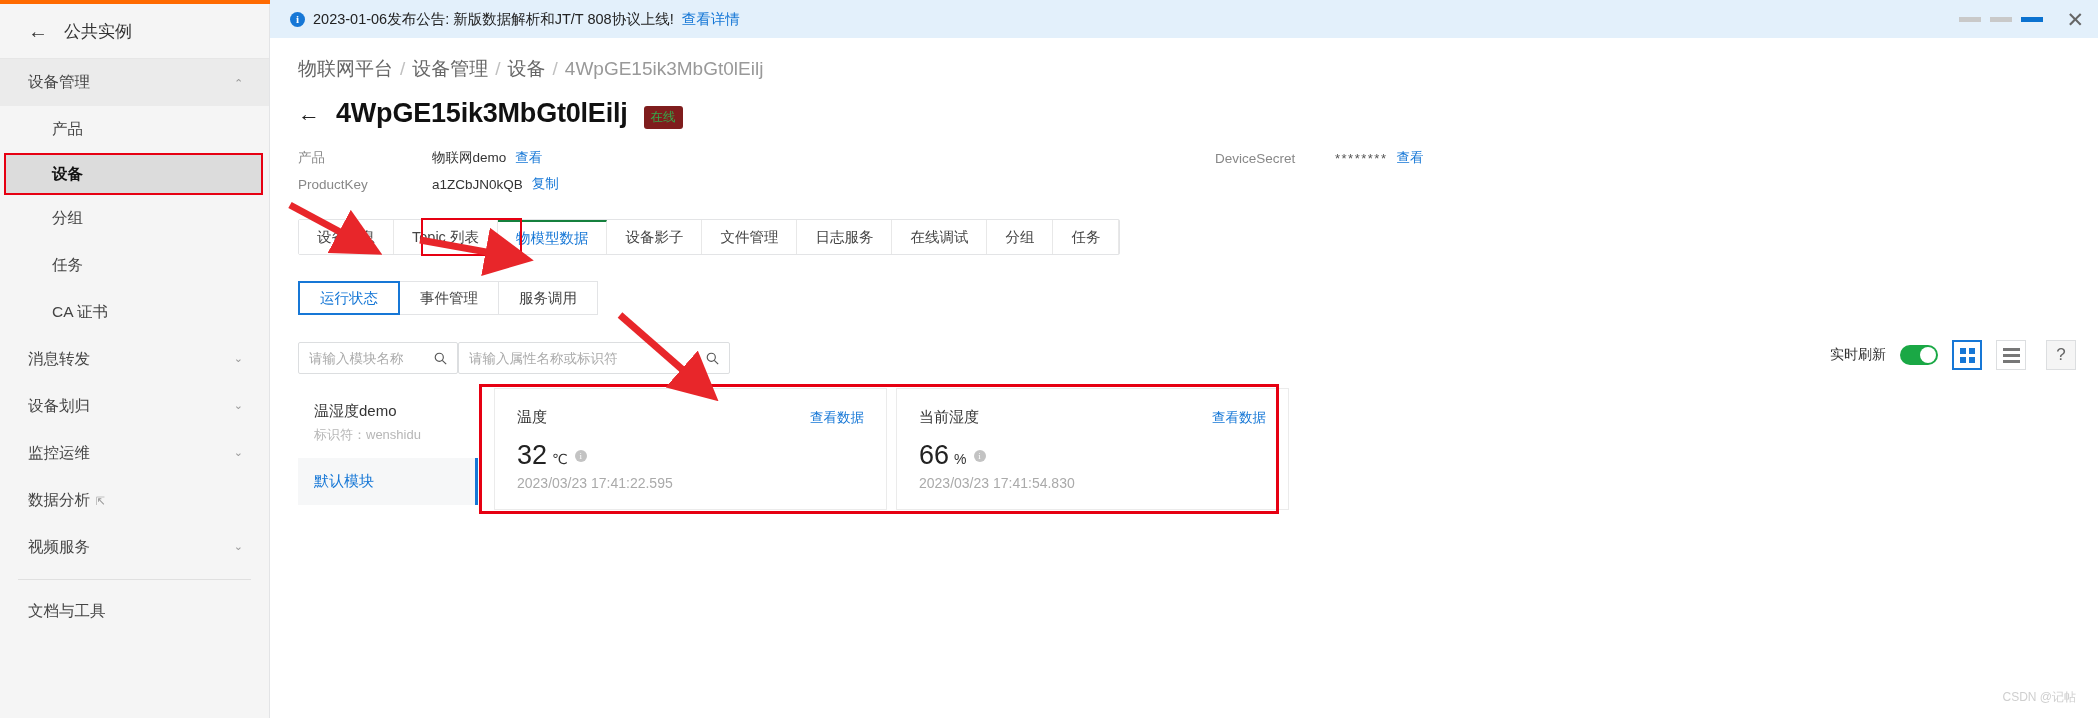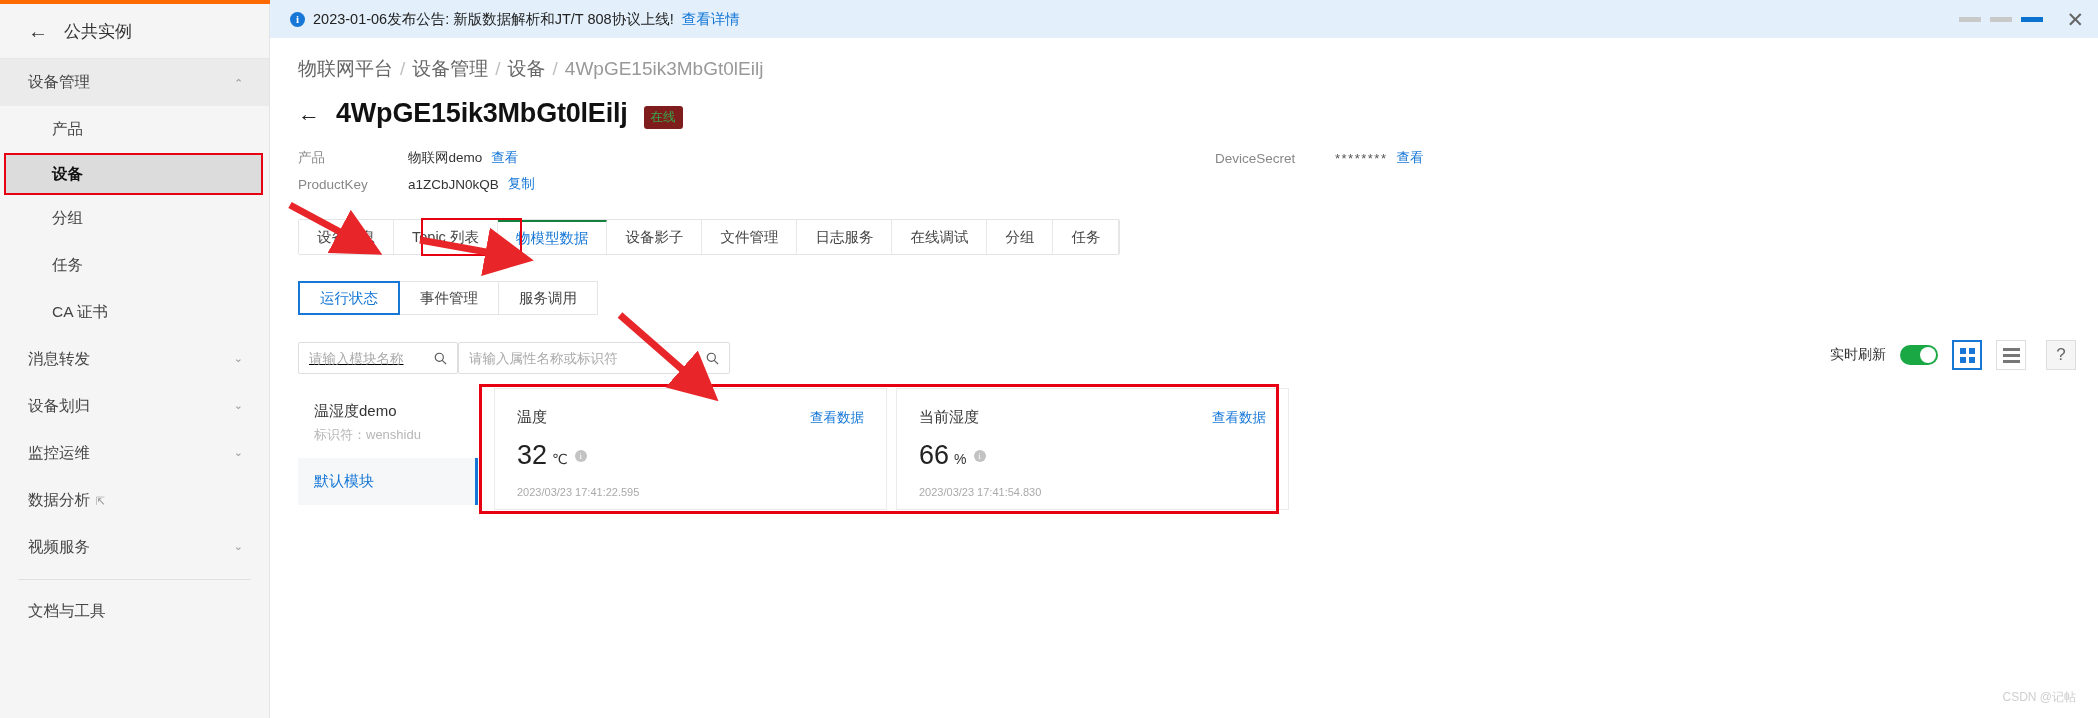--- a/index.html
+++ b/index.html
@@ -102,21 +102,21 @@
   .badge-online {
     background: #7f1d1d; color: #35a94b;
     font-size: 12.5px; padding: 3px 7px; border-radius: 3px;
     transform: translateY(4px);
   }
 
   
   .info-block { padding: 16px 0 0 28px; position: relative; }
   .info-row { display: flex; align-items: center; height: 26px; font-size: 13.5px; }
   .info-label { width: 110px; color: #888; }
-  .info-val { color: #333; }
+  .info-val { color: #333; margin-left: 24px; }
   .link { color: #1677d6; text-decoration: none; cursor: pointer; margin-left: 9px; }
   .secret-block { position: absolute; left: 945px; top: 16px; display: flex; align-items: center; height: 26px; font-size: 13.5px; }
   .secret-label { width: 120px; color: #888; }
   .secret-val { color: #555; letter-spacing: 1.5px; font-size: 13px; }
 
   
   .tabs {
     display: flex; margin: 22px 0 0 28px;
     border: 1px solid #e3e4e6; border-radius: 2px;
     width: fit-content; background: #fff;
@@ -147,21 +147,21 @@
   
   .search-row {
     display: flex; align-items: center; margin: 27px 0 0 28px;
     position: relative;
   }
   .search-box {
     display: flex; align-items: center; justify-content: space-between;
     border: 1px solid #dcdee0; border-radius: 2px; height: 32px;
     padding: 0 10px; background: #fff;
   }
-  .search-box.module { width: 160px; text-decoration: underline; }
+  .search-box.module { width: 160px; }
   .search-box.prop   { width: 272px; }
   .search-box input {
     border: none; outline: none; font-size: 13.5px; color: #333;
     width: 100%; background: transparent;
     font-family: "Liberation Sans", sans-serif;
   }
   .search-box input::placeholder { color: #aaa; }
   .mag { width: 13px; height: 13px; flex: 0 0 13px; }
 
   .toolbar-right {
@@ -216,21 +216,21 @@
   .card-link { font-size: 13.5px; color: #1677d6; text-decoration: none; cursor: pointer; }
   .card-value-row { display: flex; align-items: baseline; margin-top: 13px; gap: 5px; }
   .card-value { font-size: 27px; color: #222; font-weight: 400; }
   .card-unit { font-size: 14px; color: #333; }
   .info-dot {
     width: 12px; height: 12px; border-radius: 50%; background: #c3c3c3;
     color: #fff; font-size: 9px; display: inline-flex;
     align-items: center; justify-content: center; align-self: center;
     font-family: "Liberation Serif", serif; margin-left: 2px;
   }
-  .card-ts { font-size: 11px; color: #aaa; margin-top: 15px; }
+  .card-ts { font-size: 14px; color: #aaa; margin-top: 4px; }
 
   
   .arrow-svg { position: absolute; left: 0; top: 0; width: 2098px; height: 718px; pointer-events: none; }
 
   .watermark {
     position: absolute; right: 22px; bottom: 12px;
     font-size: 12px; color: #cfcfcf;
   }
 </style>
 </head>

